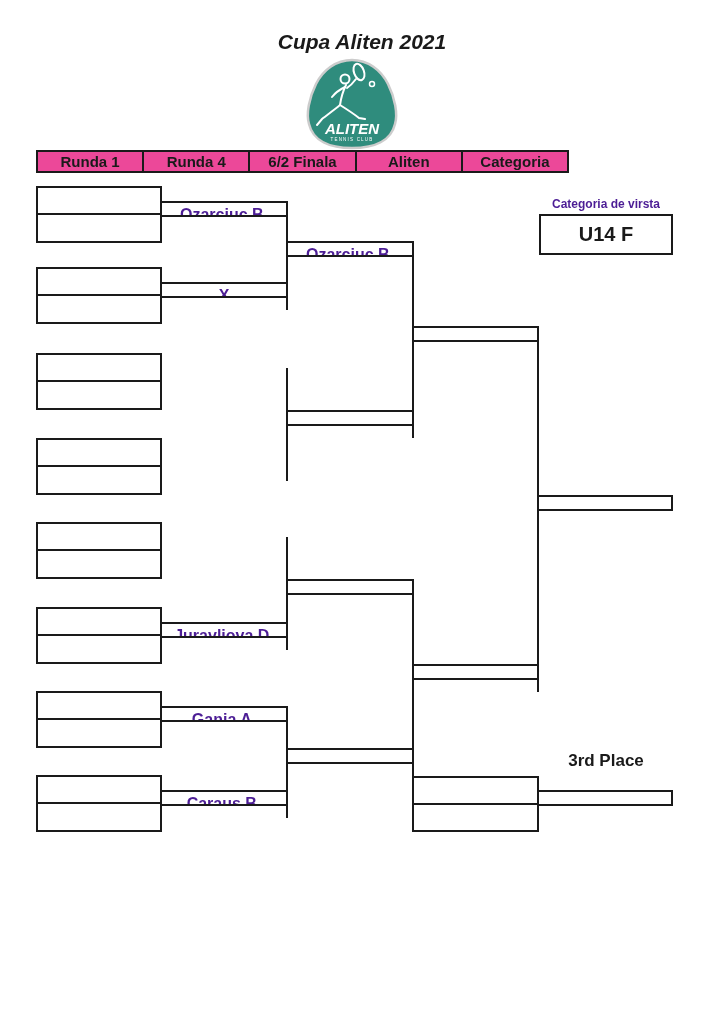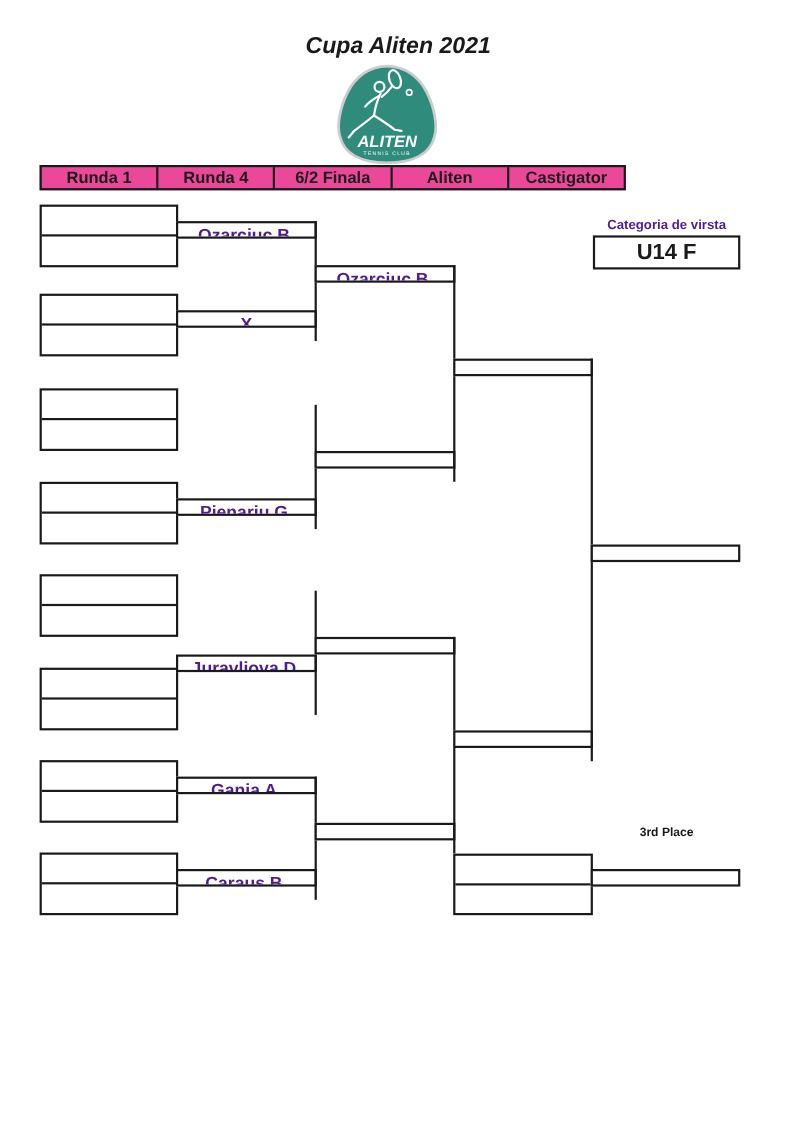--- a/index.html
+++ b/index.html
@@ -40,28 +40,28 @@
   .slot.fn { left: 412px; width: 127px; }
   .slot.wn { left: 537px; width: 136px; }
 
   .vline { position: absolute; width: 2px; background: #1a1a1a; }
 
   .cat-label {
     position: absolute; left: 539px; top: 197px; width: 134px; text-align: center;
     font-size: 12px; font-weight: bold; color: #4c1d95;
   }
   .cat-box {
-    position: absolute; left: 539px; top: 214px; width: 134px; height: 31px;
+    position: absolute; left: 539px; top: 214px; width: 134px; height: 41px;
     box-sizing: border-box; border: 2px solid #1a1a1a; background: #fff;
     display: flex; align-items: center; justify-content: center;
     font-size: 20px; font-weight: bold; color: #1a1a1a;
   }
   .third-label {
     position: absolute; left: 539px; top: 751px; width: 134px; text-align: center;
-    font-size: 11px; font-weight: bold; color: #1a1a1a;
+    font-size: 17px; font-weight: bold; color: #1a1a1a;
   }
   .third-box {
     position: absolute; left: 412px; top: 776px; width: 127px; height: 56px;
     box-sizing: border-box; border: 2px solid #1a1a1a; background: #fff;
   }
   .third-box .mid { position: absolute; left: 0; right: 0; top: 25px; height: 2px; background: #1a1a1a; }
 </style>
 </head>
 <body>
 
@@ -83,21 +83,21 @@
     <circle cx="76" cy="26" r="2.5" stroke="#ffffff" stroke-width="1.5" fill="none"></circle>
     <text x="56" y="76" text-anchor="middle" fill="#ffffff" font-size="15" font-weight="bold" font-style="italic">ALITEN</text>
     <text x="56" y="83" text-anchor="middle" fill="#ffffff" font-size="4.5" letter-spacing="1.2">TENNIS CLUB</text>
   </svg>
 
   <div class="hdr">
     <div class="hcell">Runda 1</div>
     <div class="hcell">Runda 4</div>
     <div class="hcell">6/2 Finala</div>
     <div class="hcell">Aliten</div>
-    <div class="hcell">Castigator</div>
+    <div class="hcell">Categoria</div>
   </div>
 
   <div class="cat-label">Categoria de virsta</div>
   <div class="cat-box">
     <span>U14 F</span>
   </div>
 
   <div class="rbox" style="top:186px">
       <div class="mid"></div>
     </div>
@@ -118,22 +118,21 @@
     </div>
   <div class="rbox" style="top:691px">
       <div class="mid"></div>
     </div>
   <div class="rbox" style="top:775px">
       <div class="mid"></div>
     </div>
 
   <div class="slot r2" style="top:201px">Ozarciuc B.</div>
   <div class="slot r2" style="top:282px">X</div>
-  <div class="slot r2" style="top:453px">Pienariu G.</div>
-  <div class="slot r2" style="top:595px">Juravliova D.</div>
+  <div class="slot r2" style="top:622px">Juravliova D.</div>
   <div class="slot r2" style="top:790px">Caraus B.</div>
   <div class="slot r2" style="top:706px">Ganja A.</div>
 
   <div class="vline" style="left:286px; top:201px; height:109px"></div>
   <div class="vline" style="left:286px; top:368px; height:113px"></div>
   <div class="vline" style="left:286px; top:537px; height:113px"></div>
   <div class="vline" style="left:286px; top:706px; height:112px"></div>
 
   <div class="slot sf" style="top:241px">Ozarciuc B.</div>
   <div class="slot sf" style="top:410px"></div>

